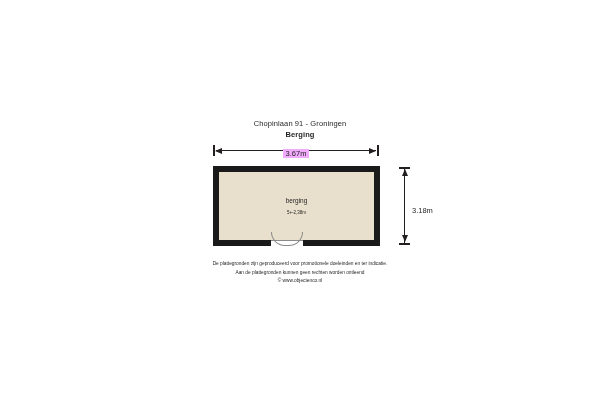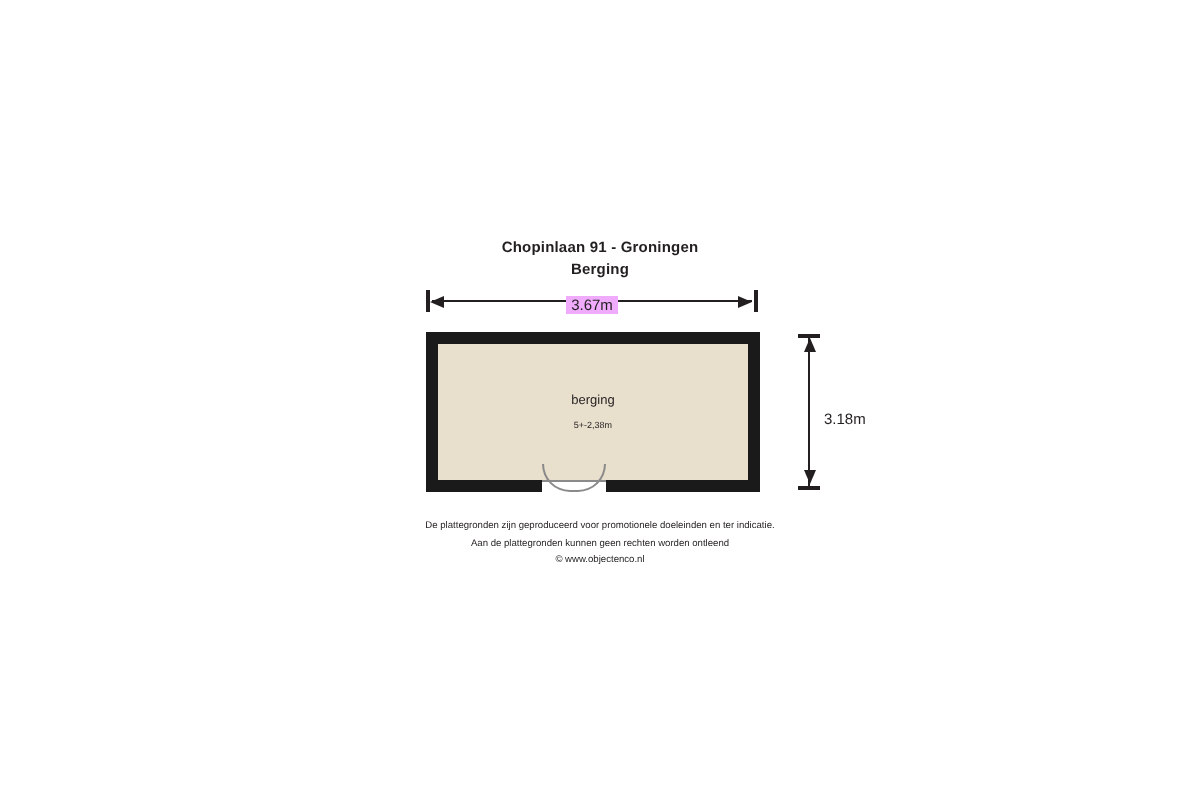--- a/index.html
+++ b/index.html
@@ -28,21 +28,21 @@
   .title-block {
     position: absolute;
     left: 0;
     top: 118px;
     width: 600px;
     text-align: center;
     line-height: 11px;
   }
   .title-line1 {
     font-size: 7.5px;
-    font-weight: bold;
+    font-weight: normal;
     letter-spacing: 0.1px;
     display: block;
   }
   .title-line2 {
     font-size: 7.5px;
     font-weight: bold;
     letter-spacing: 0.1px;
     display: block;
   }
 

